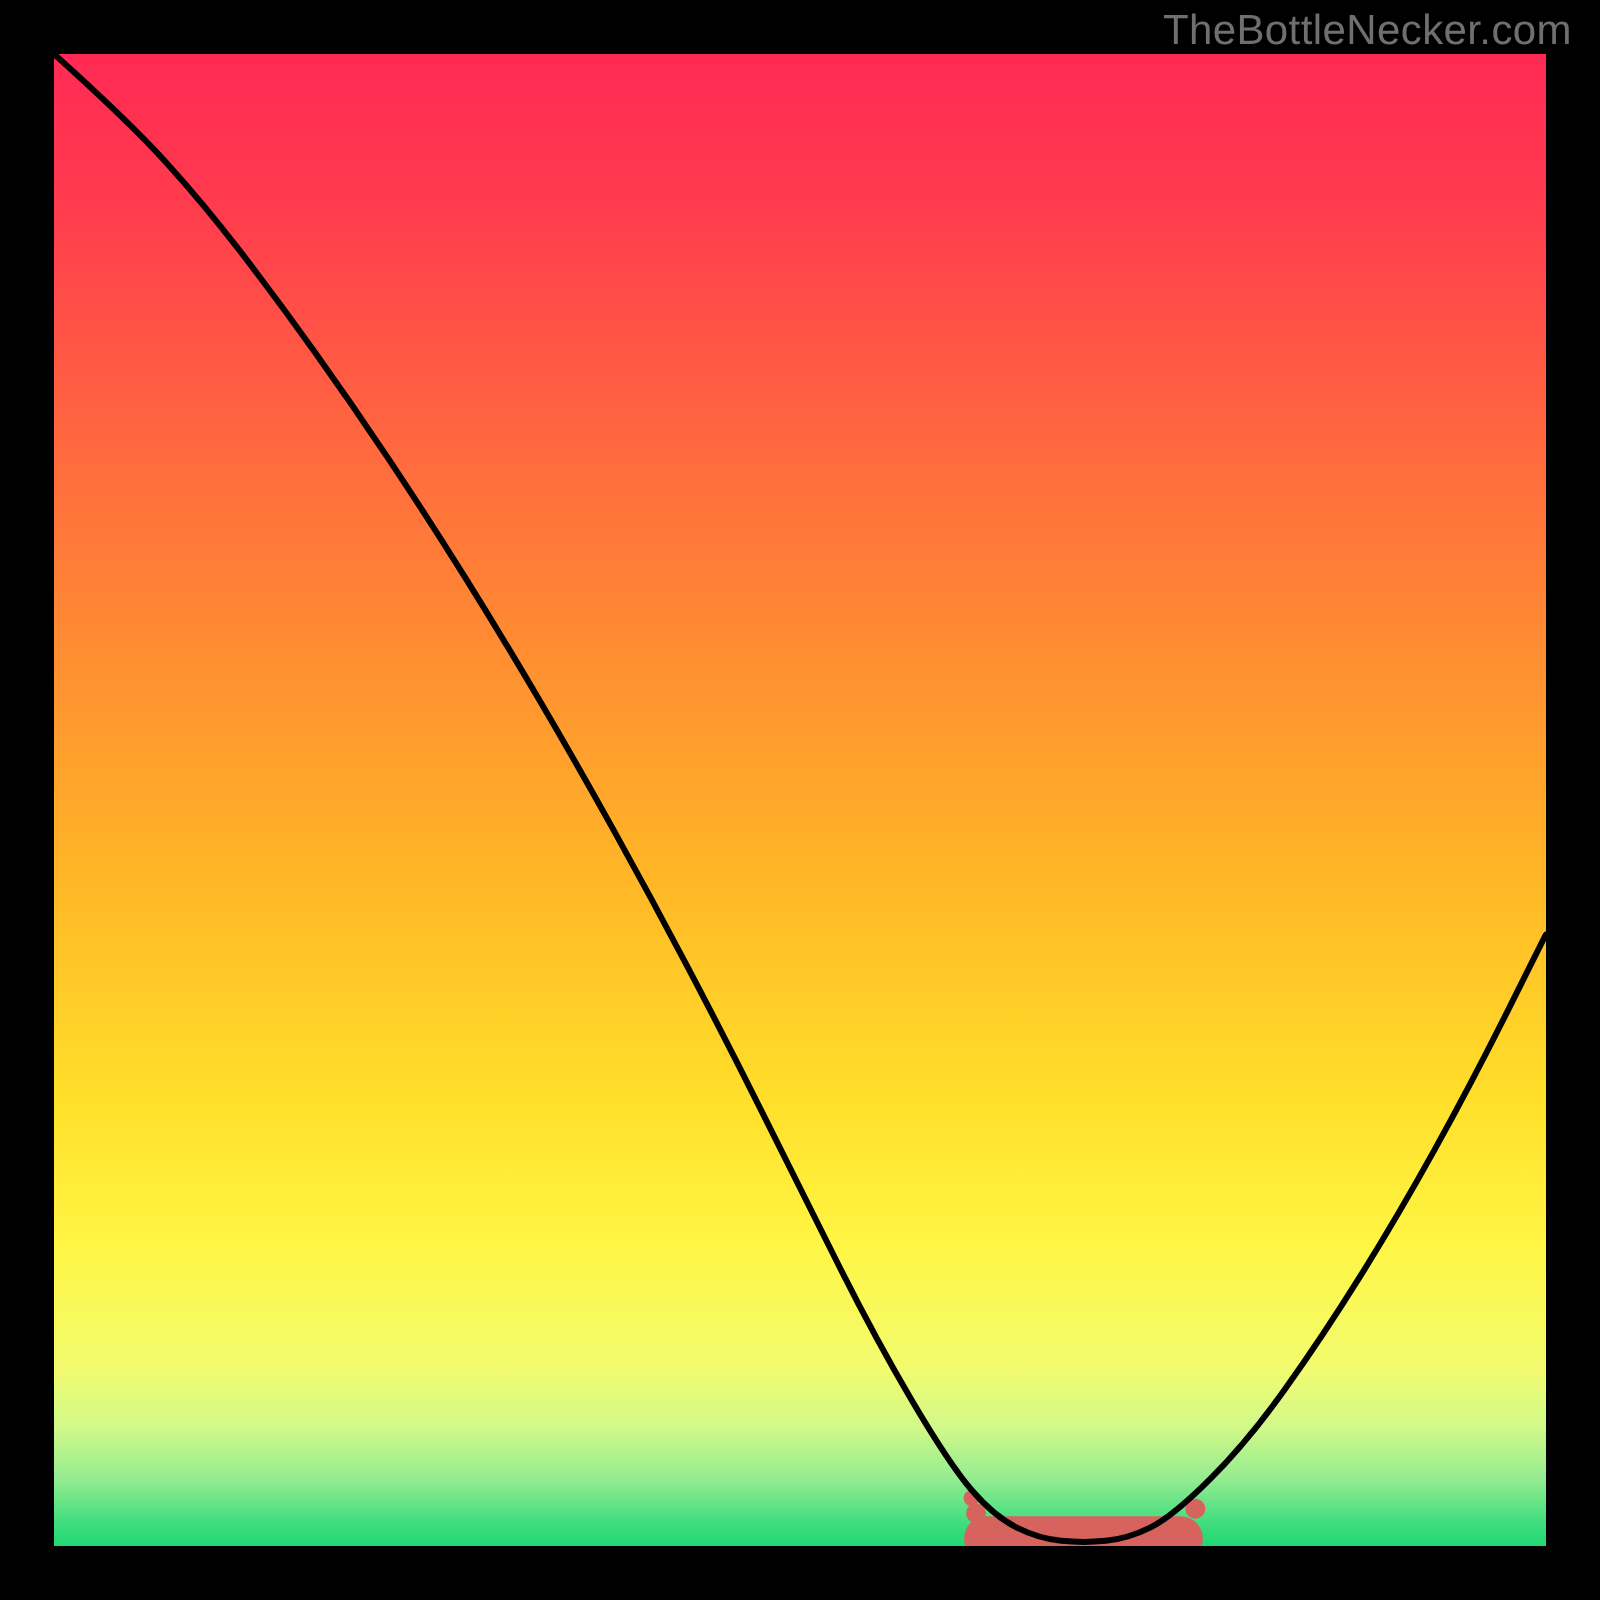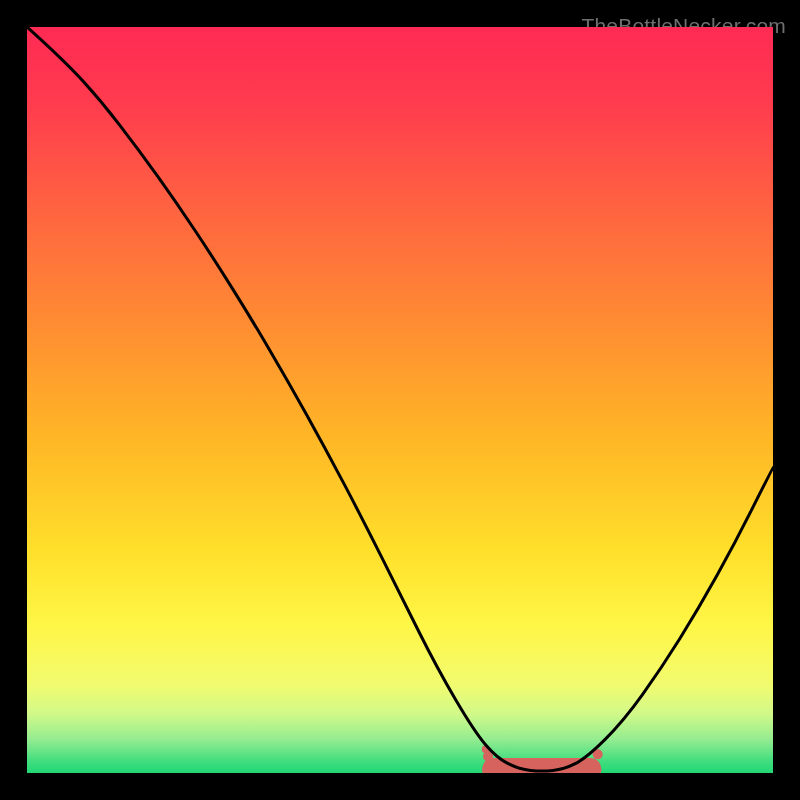--- a/index.html
+++ b/index.html
@@ -6,21 +6,21 @@
     margin: 0;
     padding: 0;
     width: 800px;
     height: 800px;
     background: #000;
     position: relative;
     font-family: Arial, Helvetica, sans-serif;
   }
   .watermark {
     position: absolute;
-    top: 14px;
+    top: 4px;
     right: 14px;
     color: #6f6f6f;
     font-size: 21px;
     font-weight: 500;
     letter-spacing: 0.2px;
   }
   .plot-area {
     position: absolute;
     left: 27px;
     top: 27px;

